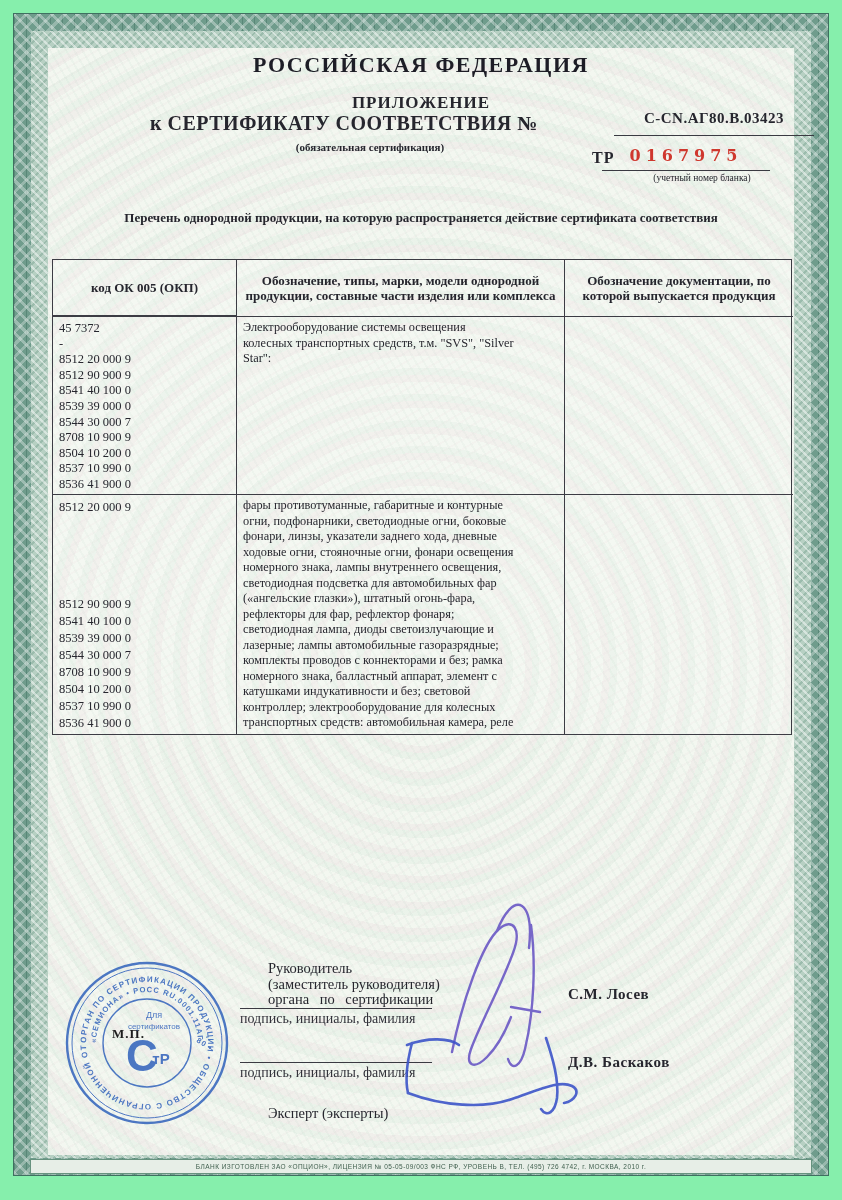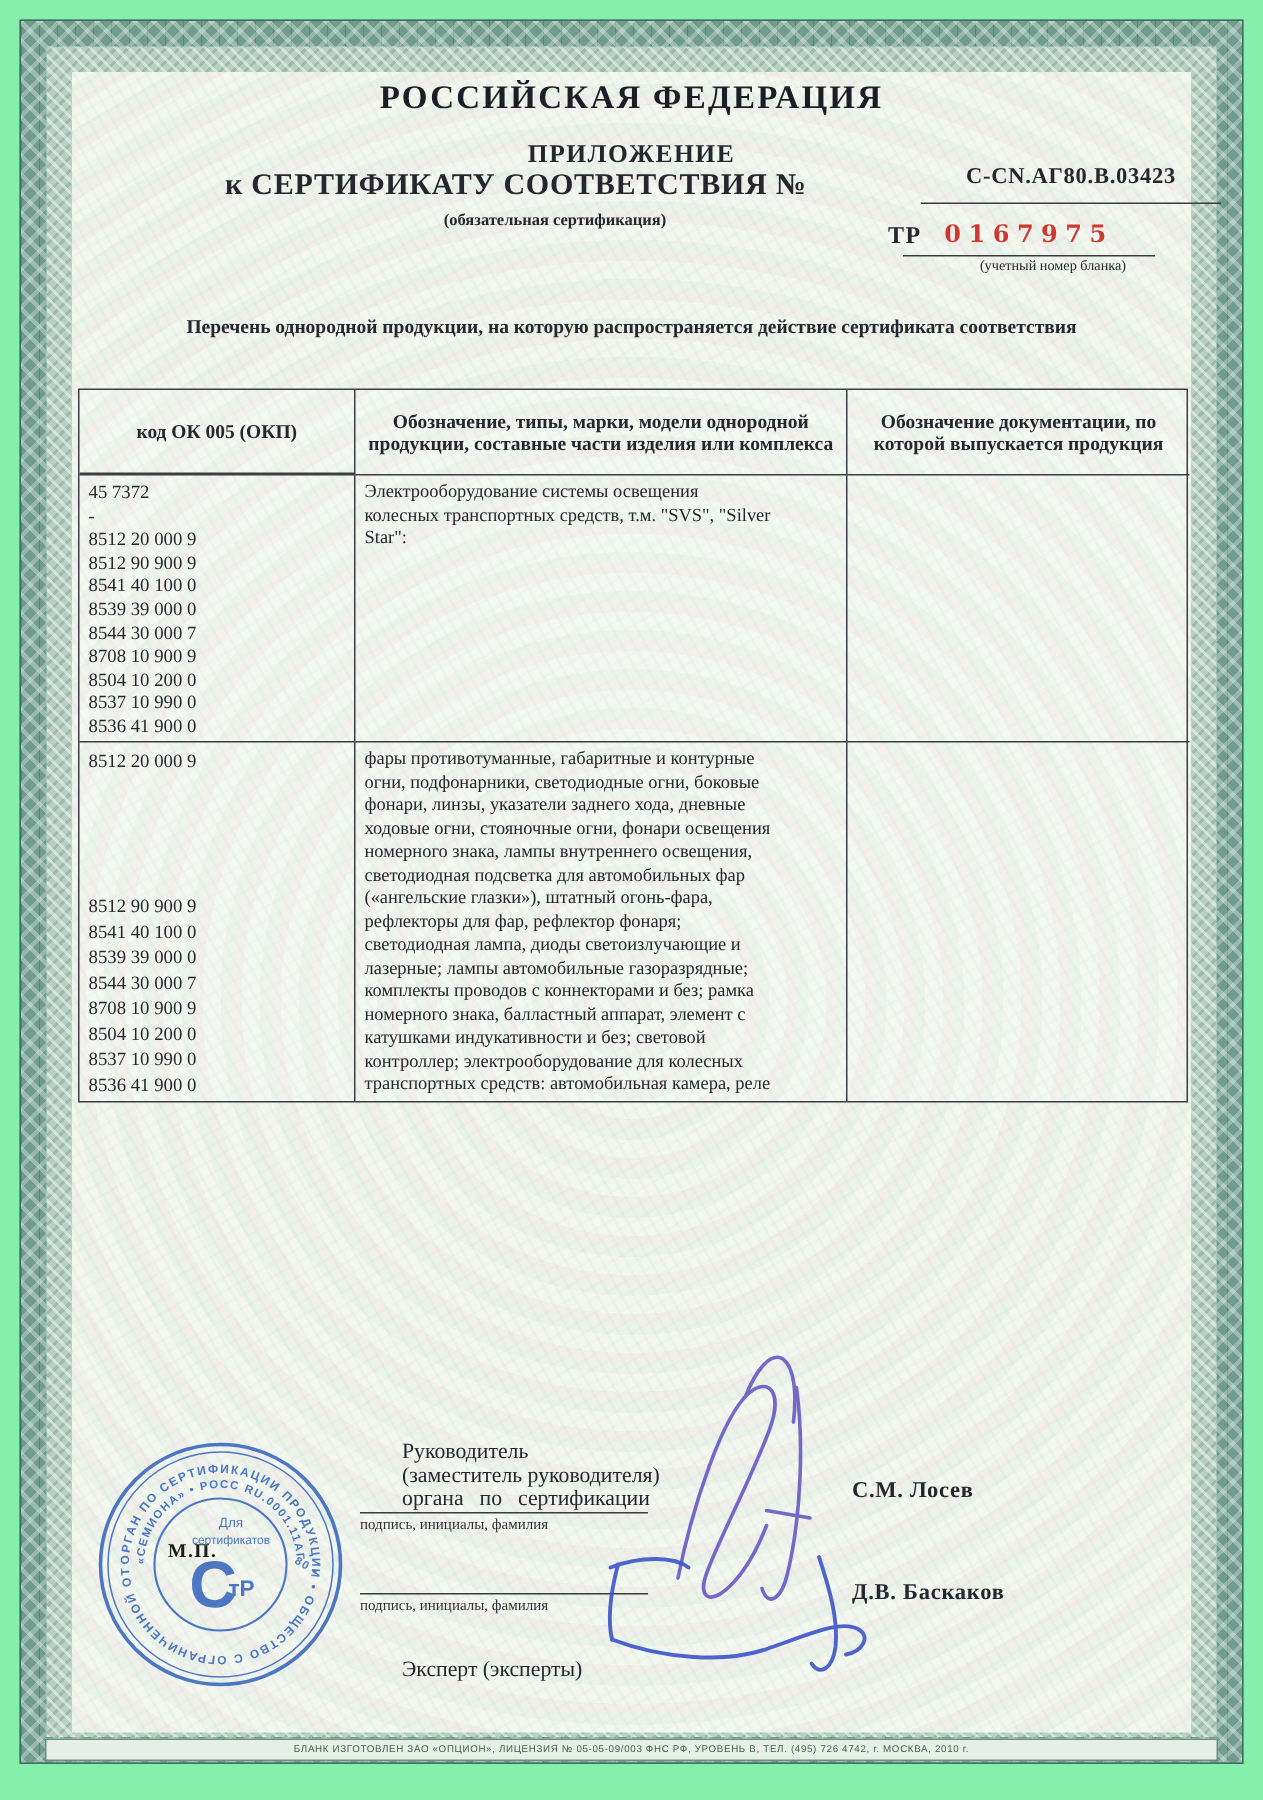--- a/index.html
+++ b/index.html
@@ -59,21 +59,21 @@
   .hdr-col1 { display:flex; flex-direction:column; padding:0; }
   .hdr-col1 .half { flex:1; display:flex; align-items:center; justify-content:center; font-weight:bold; font-size:13px; }
   .hdr-col1 .half.top { border-bottom:1px solid #3c3c44; flex:1.15; }
   .codes { font-size:12.5px; line-height:15.6px; padding:4px 6px; }
   .codes2 { font-size:12.5px; line-height:17px; padding:4px 6px; }
   .codes2 .grp2 { margin-top:80px; }
   .desc { font-size:12.3px; line-height:15.5px; padding:3px 5px 3px 6px; }
   
   .sig-label { left:240px; font-size:14.5px; line-height:15.5px;margin-left:28px; }
   .sig-line { left:240px; width:192px; border-bottom:1px solid #3a3a42; height:1px; }
-  .sig-sub { left:240px; font-size:10px; color:#33333b; }
+  .sig-sub { left:240px; font-size:14px; color:#33333b; }
   .sig-name { left:568px; font-size:15px; font-weight:bold; letter-spacing:.5px; }
   .spread { word-spacing:7px; }
   .mp { left:112px; top:1026px; font-size:13px; font-weight:bold; color:#1c1c1c; letter-spacing:1px; }
   
   .stamp { left:62px; top:958px; width:170px; height:170px; opacity:.88; }
   .ink { left:0; top:0; width:842px; height:1200px; pointer-events:none; }
   
   .imprint {
     position:absolute; left:30px; right:30px; top:1159px; height:15px;
     background:#e7eee7; border:1px solid #67927f;

